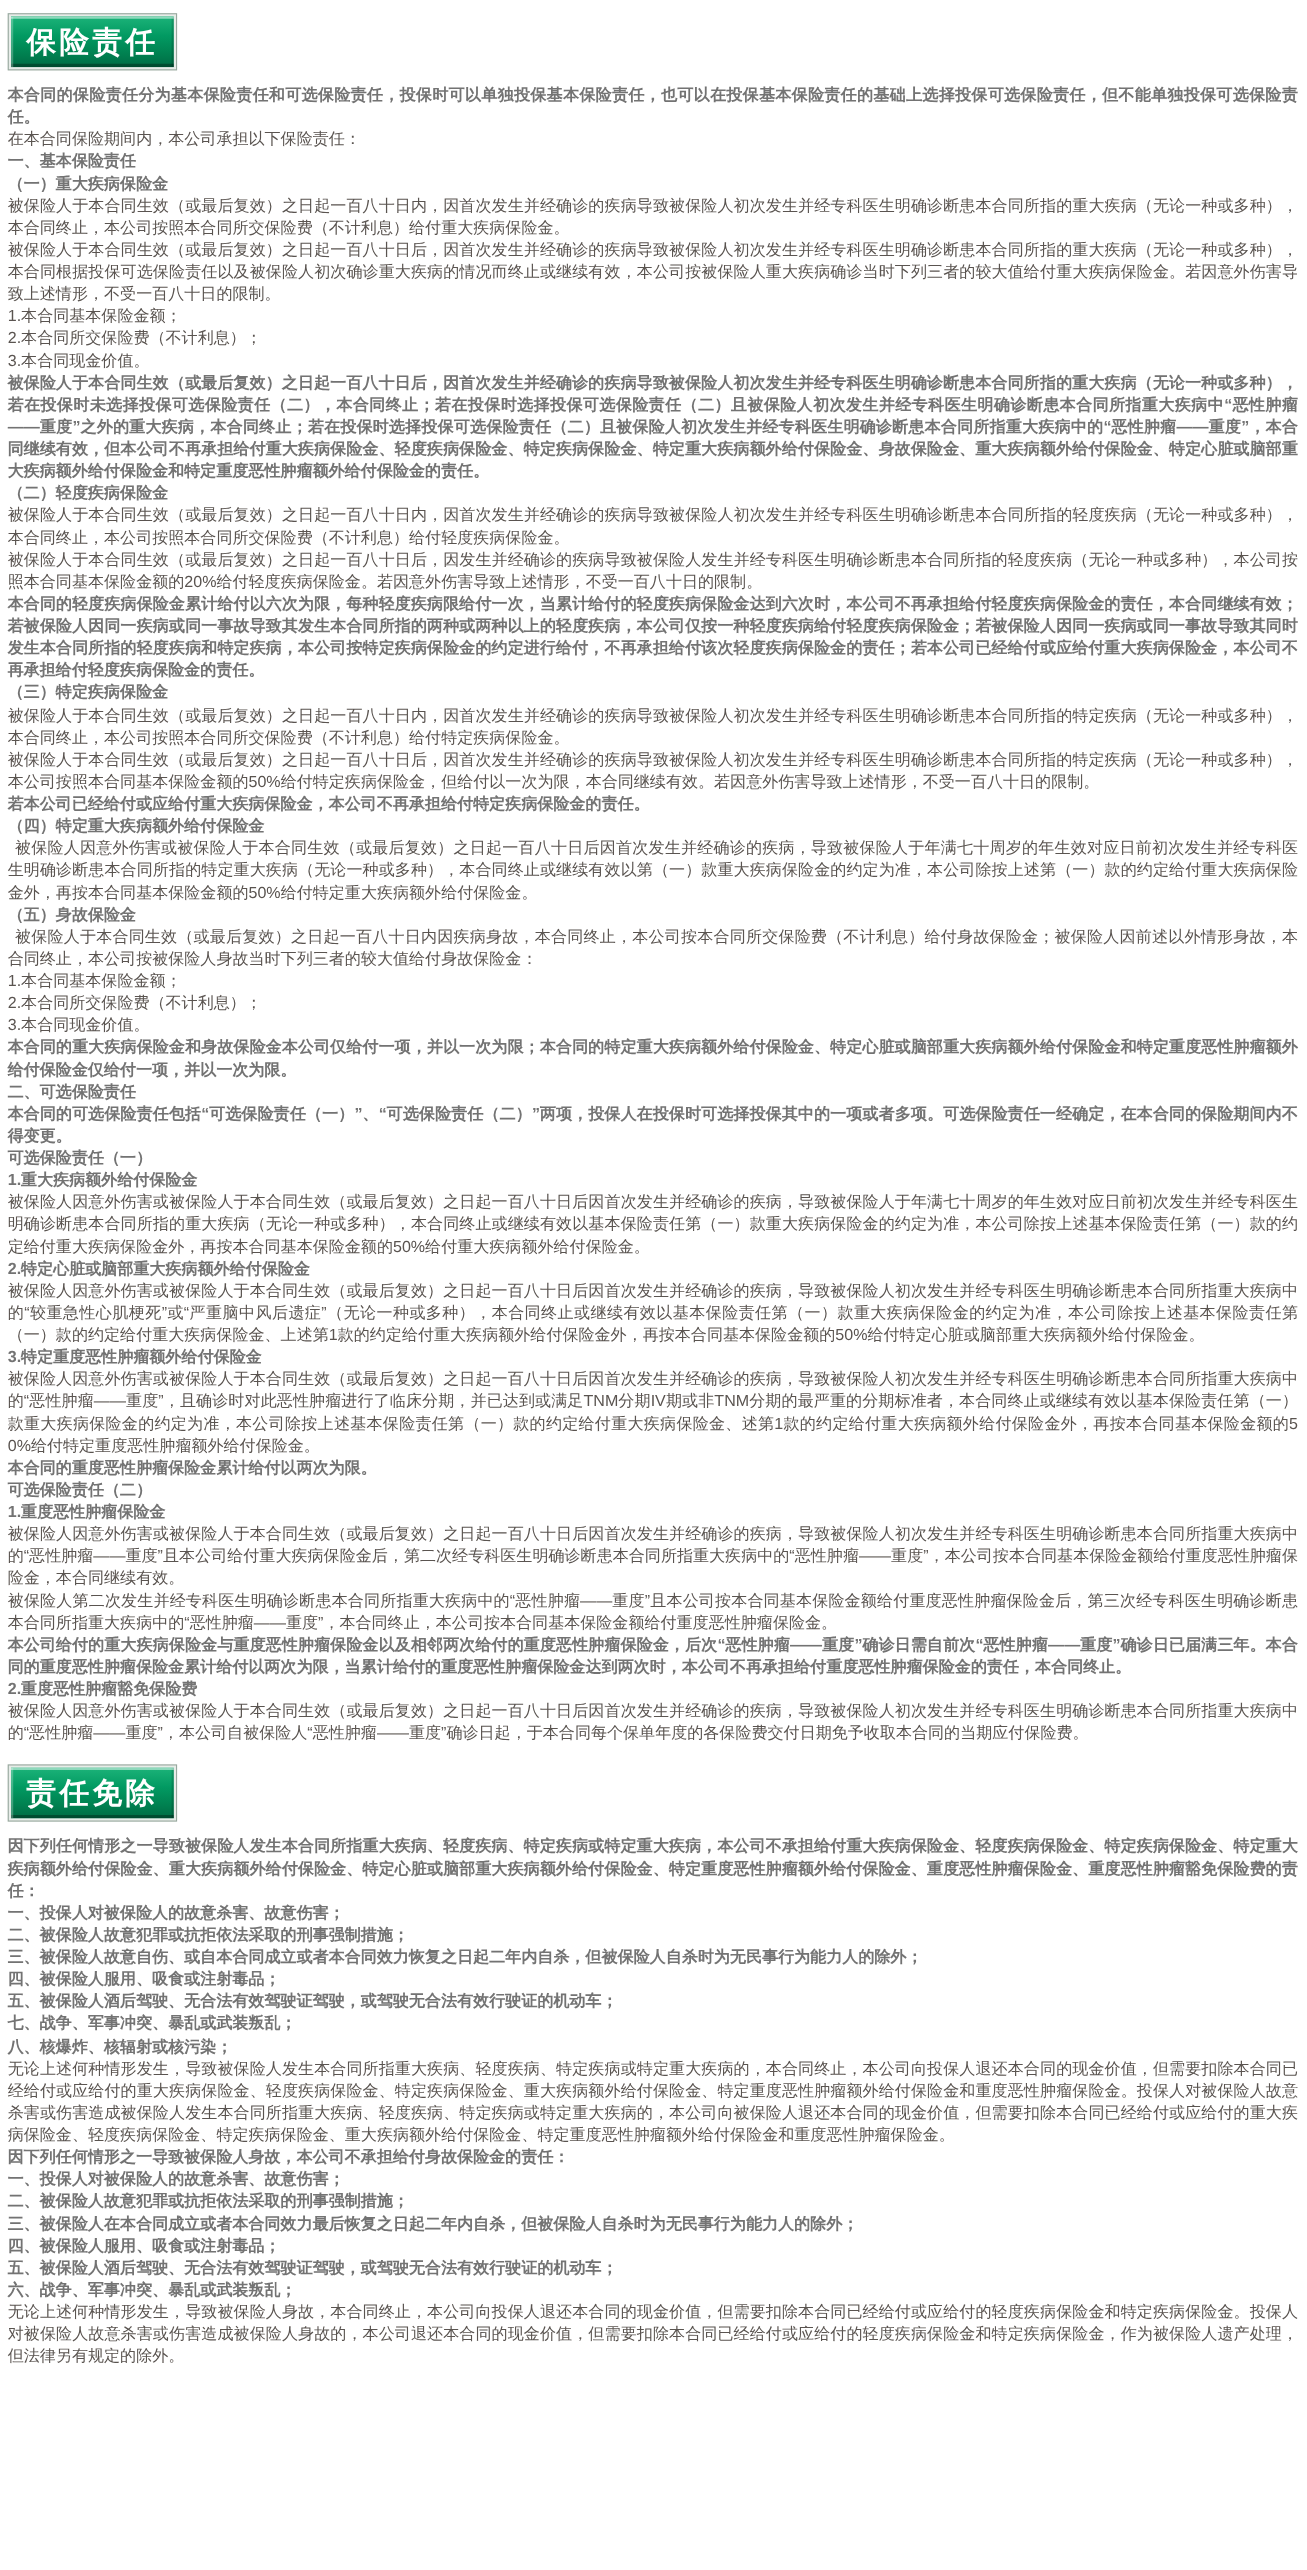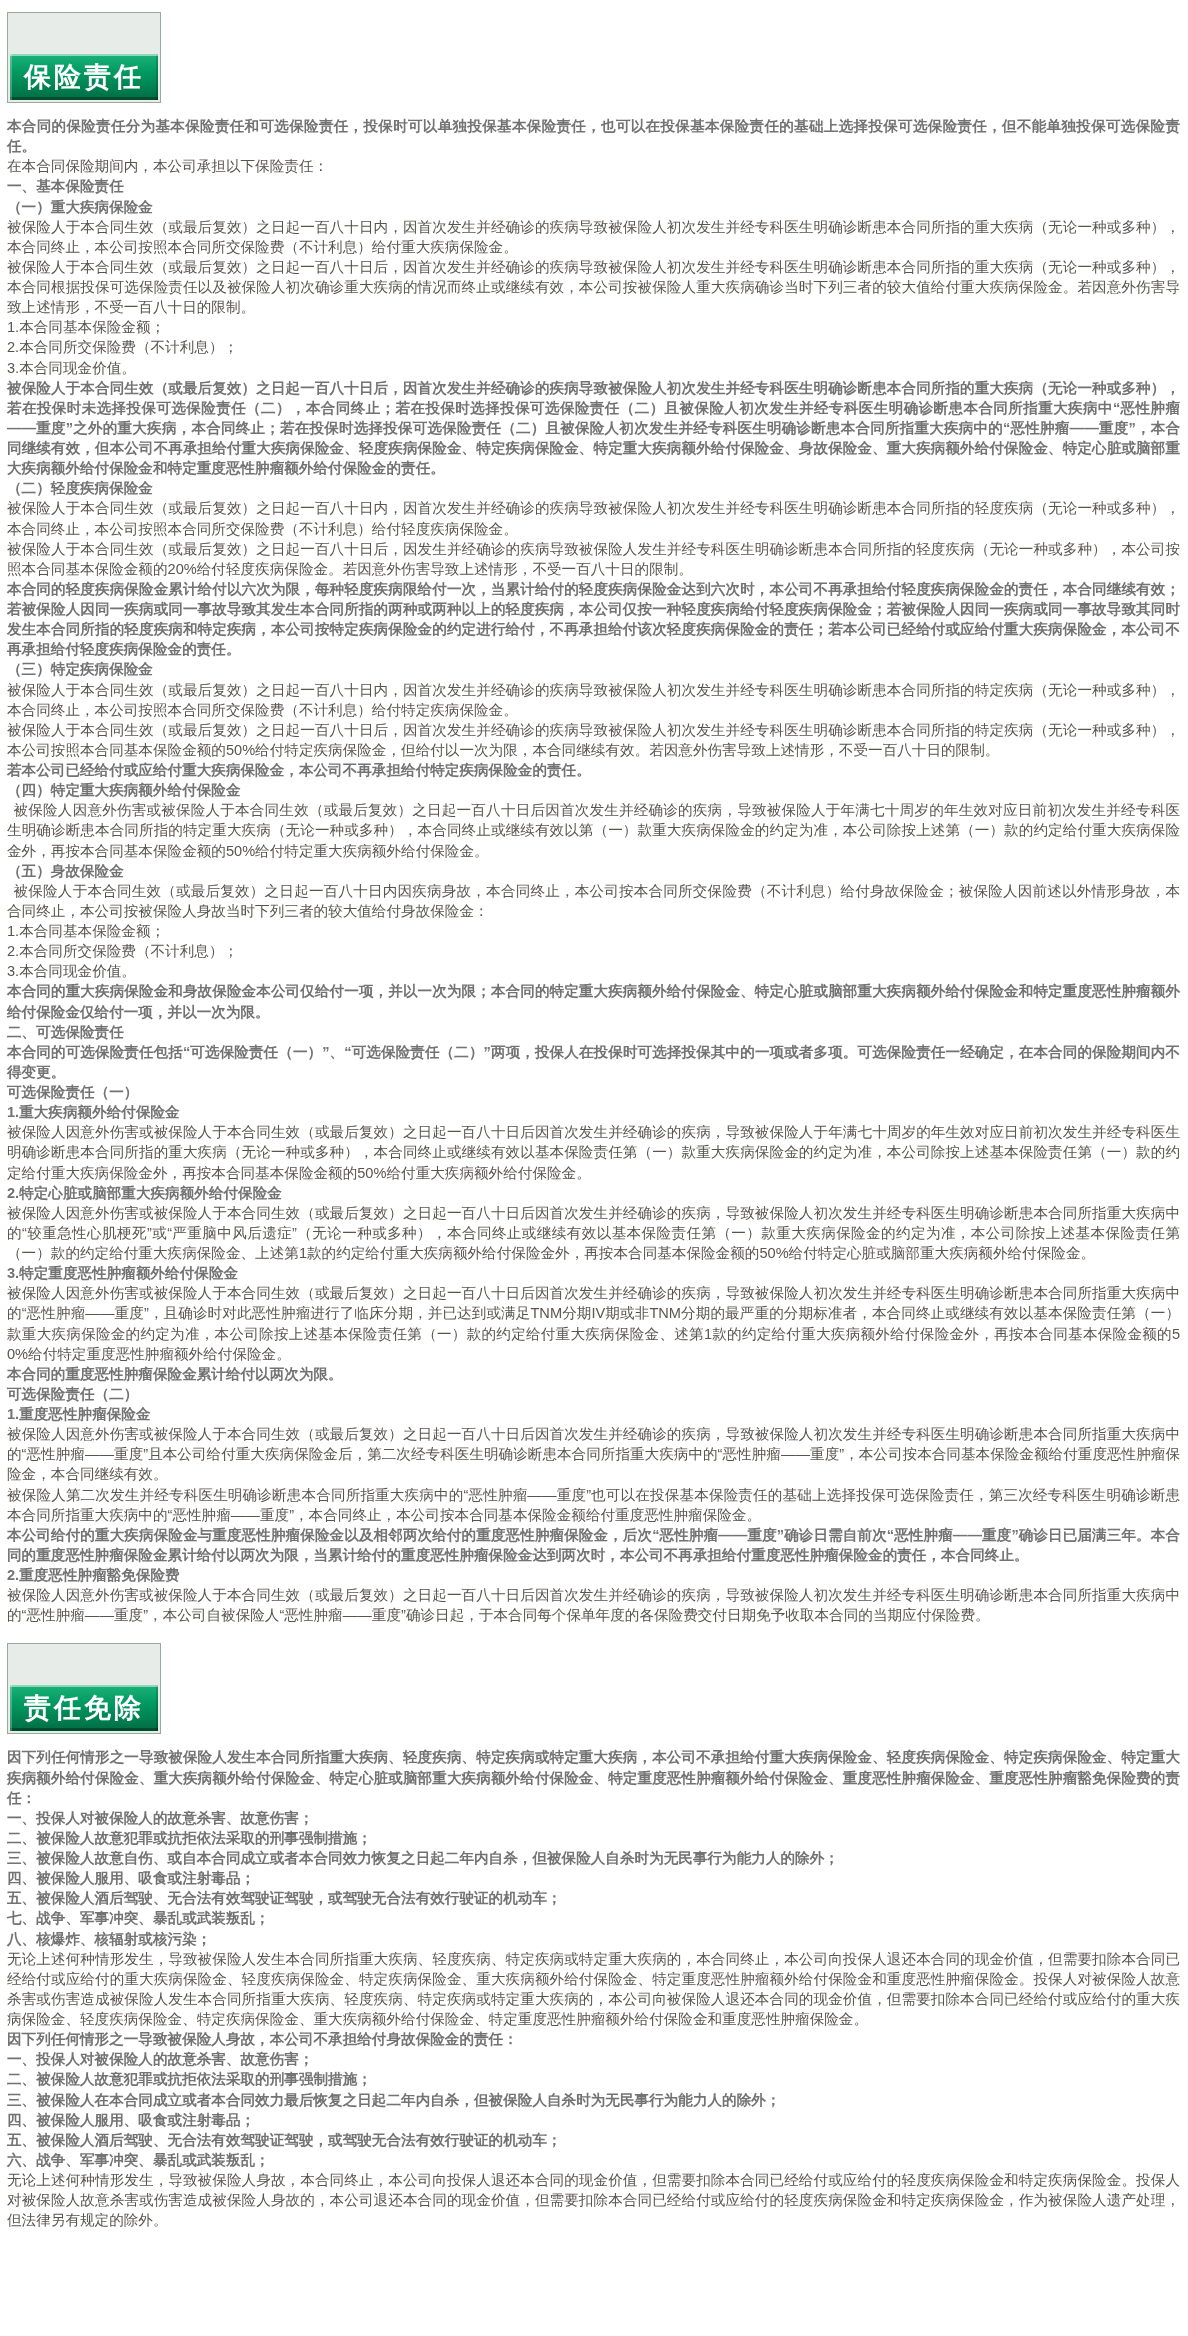--- a/index.html
+++ b/index.html
@@ -6,21 +6,20 @@
   body { width:1188px; font-family:"Liberation Sans","DejaVu Sans",sans-serif; }
   .page { padding:12px 8px 24px 7px; }
 
   .badge { display:inline-block; border:1px solid #98a89e; background:#e7ece8; padding:2px; margin:0 0 13px 0; }
   .badge-inner {
     display:block; color:#ffffff; font-weight:700; font-size:27px; line-height:1;
     padding:10px 14px 9px 14px; letter-spacing:3px;
     background:linear-gradient(180deg,#1cb379 0%,#029a62 38%,#008251 72%,#006b44 100%);
     box-shadow: inset 0 2px 0 rgba(255,255,255,.5), inset 2px 0 0 rgba(255,255,255,.25),
                 inset -2px 0 0 rgba(0,0,0,.15), inset 0 -3px 0 rgba(0,0,0,.3);
-    margin-top: 39px;
   }
   .section-gap { margin-top:18px; }
 
   .blocks p { margin:0; font-size:14.6px; line-height:1.38; text-align:justify; color:#5a5450; word-break:break-all; }
   .blocks p.bold { font-weight:700; color:#737373; }
   .blocks p.indent { text-indent:0.45em; }
 </style>
 </head>
 <body>
 
@@ -63,21 +62,21 @@
         <p class="bold">1.重大疾病额外给付保险金</p>
         <p class="regular">被保险人因意外伤害或被保险人于本合同生效（或最后复效）之日起一百八十日后因首次发生并经确诊的疾病，导致被保险人于年满七十周岁的年生效对应日前初次发生并经专科医生明确诊断患本合同所指的重大疾病（无论一种或多种），本合同终止或继续有效以基本保险责任第（一）款重大疾病保险金的约定为准，本公司除按上述基本保险责任第（一）款的约定给付重大疾病保险金外，再按本合同基本保险金额的50%给付重大疾病额外给付保险金。</p>
         <p class="bold">2.特定心脏或脑部重大疾病额外给付保险金</p>
         <p class="regular">被保险人因意外伤害或被保险人于本合同生效（或最后复效）之日起一百八十日后因首次发生并经确诊的疾病，导致被保险人初次发生并经专科医生明确诊断患本合同所指重大疾病中的“较重急性心肌梗死”或“严重脑中风后遗症”（无论一种或多种），本合同终止或继续有效以基本保险责任第（一）款重大疾病保险金的约定为准，本公司除按上述基本保险责任第（一）款的约定给付重大疾病保险金、上述第1款的约定给付重大疾病额外给付保险金外，再按本合同基本保险金额的50%给付特定心脏或脑部重大疾病额外给付保险金。</p>
         <p class="bold">3.特定重度恶性肿瘤额外给付保险金</p>
         <p class="regular">被保险人因意外伤害或被保险人于本合同生效（或最后复效）之日起一百八十日后因首次发生并经确诊的疾病，导致被保险人初次发生并经专科医生明确诊断患本合同所指重大疾病中的“恶性肿瘤——重度”，且确诊时对此恶性肿瘤进行了临床分期，并已达到或满足TNM分期IV期或非TNM分期的最严重的分期标准者，本合同终止或继续有效以基本保险责任第（一）款重大疾病保险金的约定为准，本公司除按上述基本保险责任第（一）款的约定给付重大疾病保险金、述第1款的约定给付重大疾病额外给付保险金外，再按本合同基本保险金额的50%给付特定重度恶性肿瘤额外给付保险金。</p>
         <p class="bold">本合同的重度恶性肿瘤保险金累计给付以两次为限。</p>
         <p class="bold">可选保险责任（二）</p>
         <p class="bold">1.重度恶性肿瘤保险金</p>
         <p class="regular">被保险人因意外伤害或被保险人于本合同生效（或最后复效）之日起一百八十日后因首次发生并经确诊的疾病，导致被保险人初次发生并经专科医生明确诊断患本合同所指重大疾病中的“恶性肿瘤——重度”且本公司给付重大疾病保险金后，第二次经专科医生明确诊断患本合同所指重大疾病中的“恶性肿瘤——重度”，本公司按本合同基本保险金额给付重度恶性肿瘤保险金，本合同继续有效。</p>
-        <p class="regular">被保险人第二次发生并经专科医生明确诊断患本合同所指重大疾病中的“恶性肿瘤——重度”也可以在投保基本保险责任的基础上选择投保可选保险责任，第三次经专科医生明确诊断患本合同所指重大疾病中的“恶性肿瘤——重度”，本合同终止，本公司按本合同基本保险金额给付重度恶性肿瘤保险金。</p>
+        <p class="regular">被保险人第二次发生并经专科医生明确诊断患本合同所指重大疾病中的“恶性肿瘤——重度”且本公司按本合同基本保险金额给付重度恶性肿瘤保险金后，第三次经专科医生明确诊断患本合同所指重大疾病中的“恶性肿瘤——重度”，本合同终止，本公司按本合同基本保险金额给付重度恶性肿瘤保险金。</p>
         <p class="bold">本公司给付的重大疾病保险金与重度恶性肿瘤保险金以及相邻两次给付的重度恶性肿瘤保险金，后次“恶性肿瘤——重度”确诊日需自前次“恶性肿瘤——重度”确诊日已届满三年。本合同的重度恶性肿瘤保险金累计给付以两次为限，当累计给付的重度恶性肿瘤保险金达到两次时，本公司不再承担给付重度恶性肿瘤保险金的责任，本合同终止。</p>
         <p class="bold">2.重度恶性肿瘤豁免保险费</p>
         <p class="regular">被保险人因意外伤害或被保险人于本合同生效（或最后复效）之日起一百八十日后因首次发生并经确诊的疾病，导致被保险人初次发生并经专科医生明确诊断患本合同所指重大疾病中的“恶性肿瘤——重度”，本公司自被保险人“恶性肿瘤——重度”确诊日起，于本合同每个保单年度的各保险费交付日期免予收取本合同的当期应付保险费。</p>
       </div>
   </section>
 
   <section class="section-gap">
     <div class="badge">
       <span class="badge-inner">责任免除</span>
     </div>

